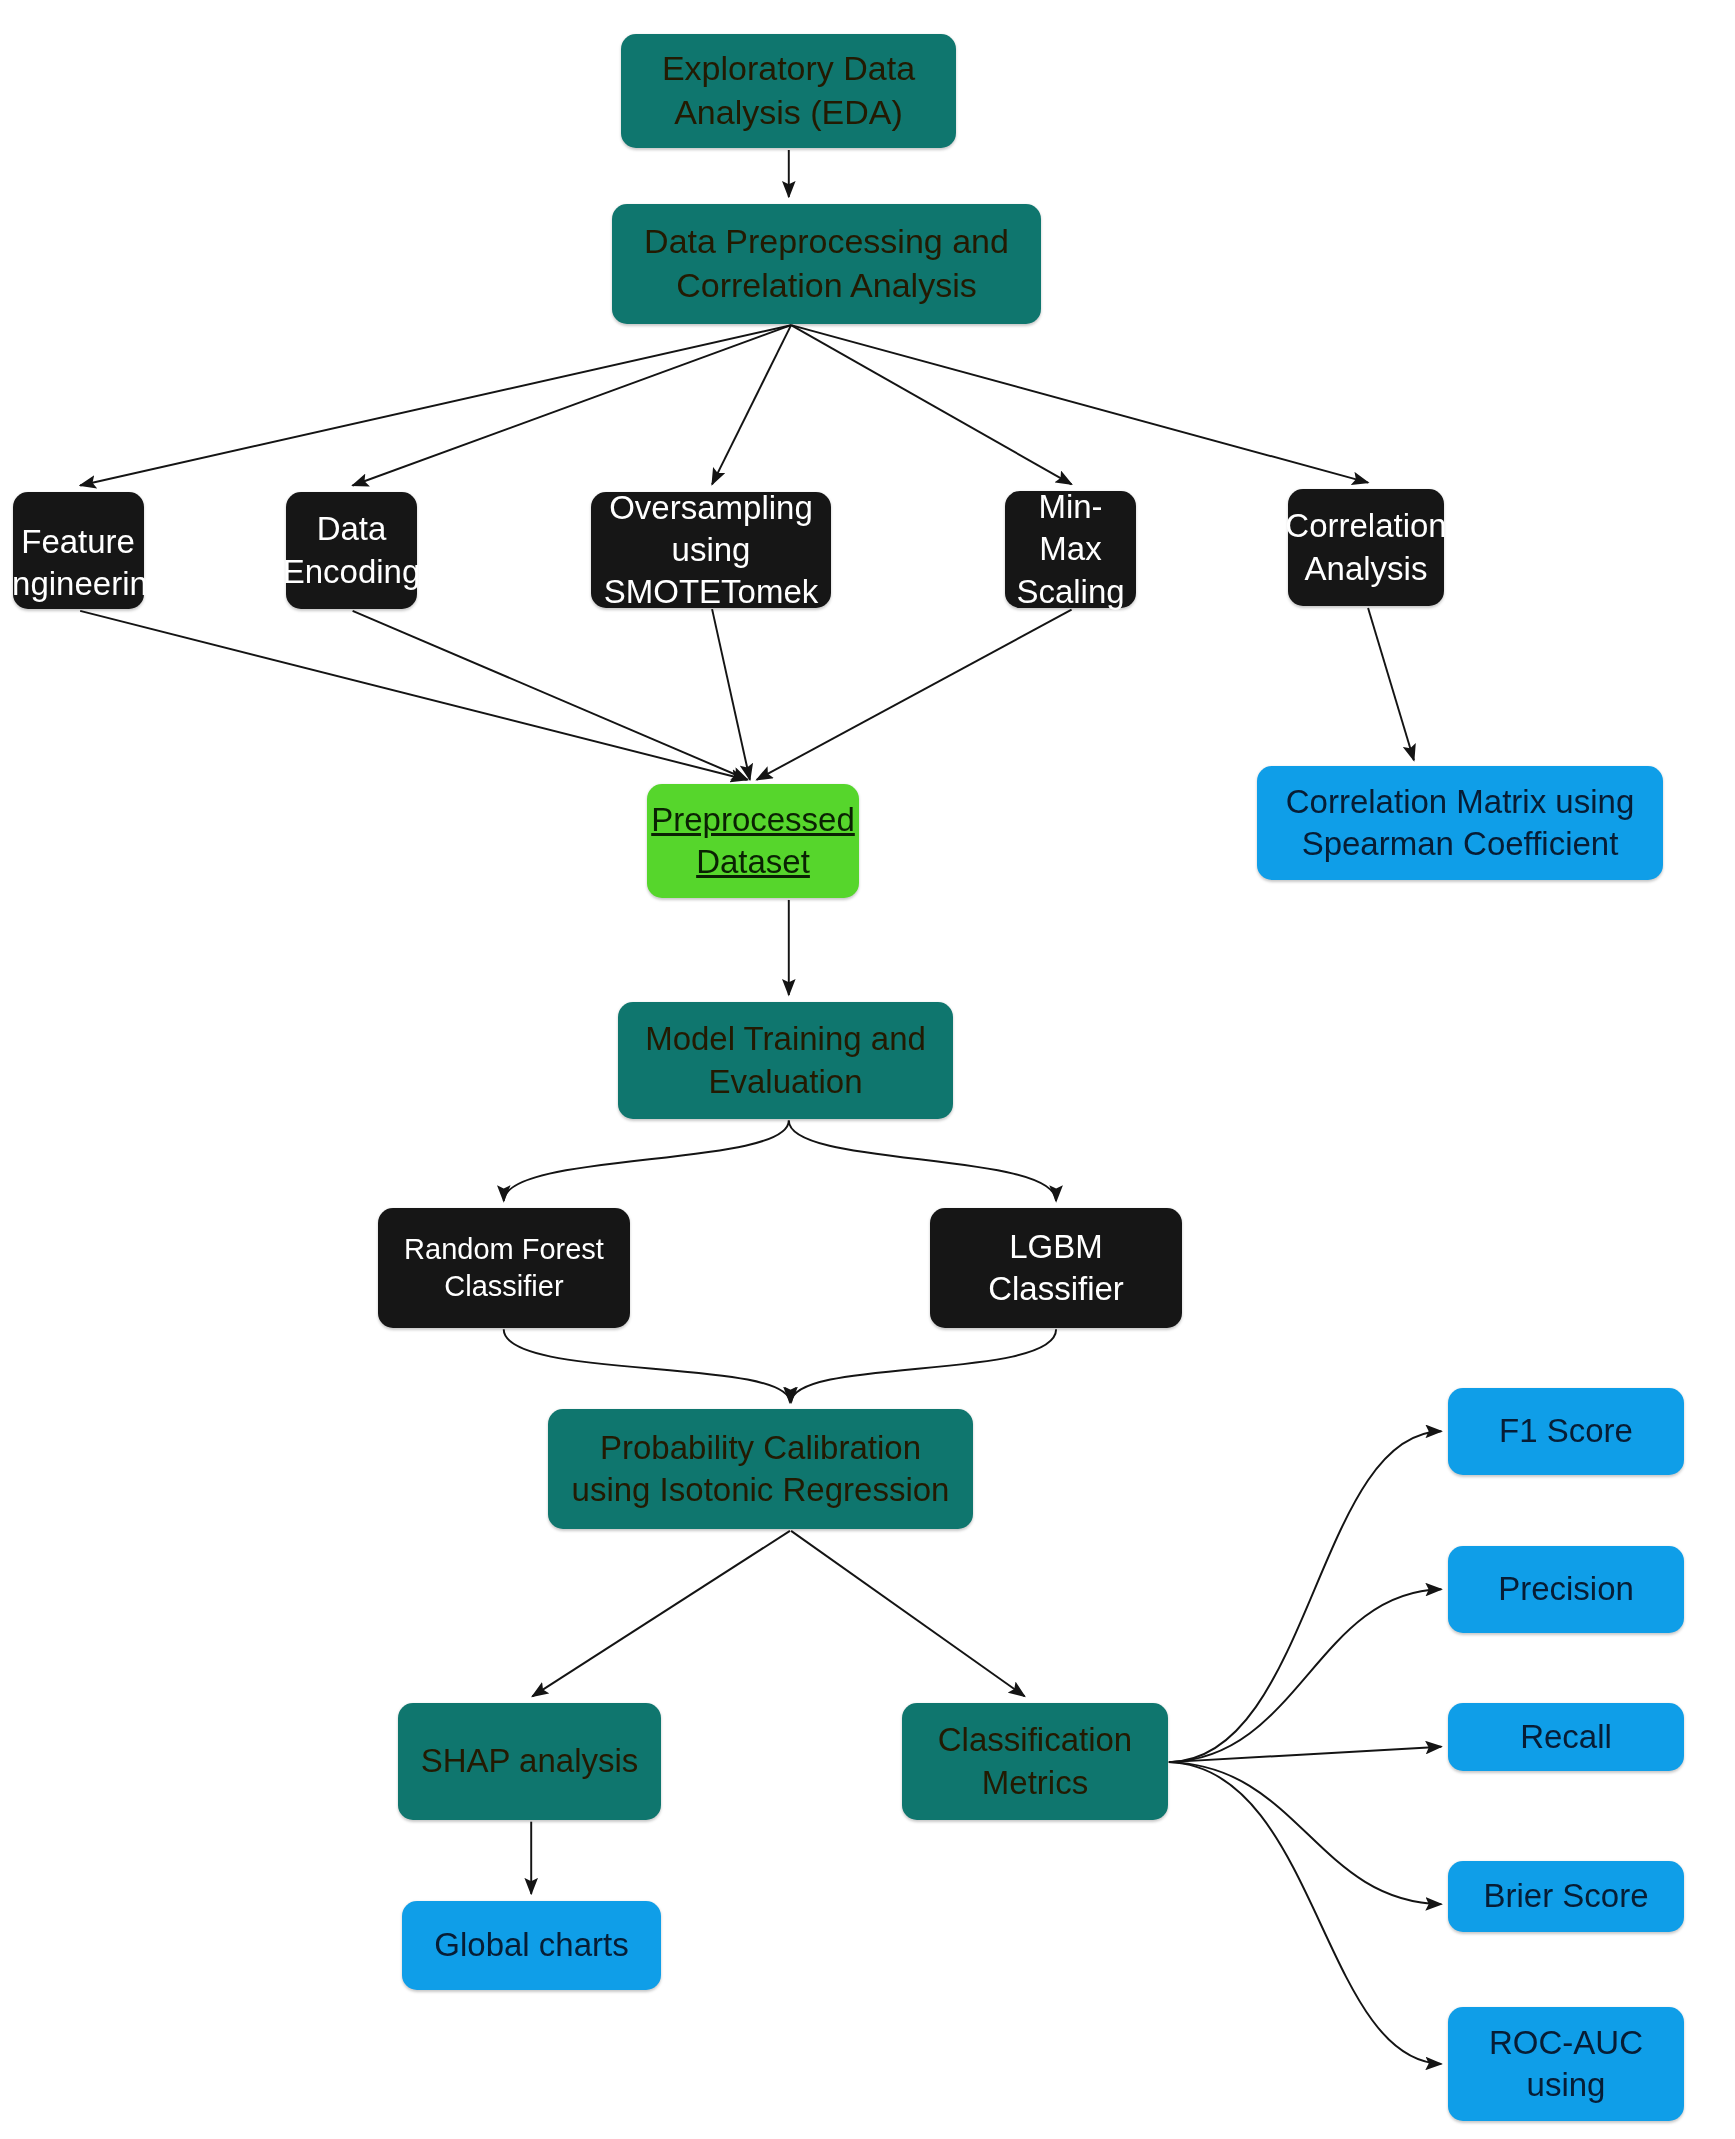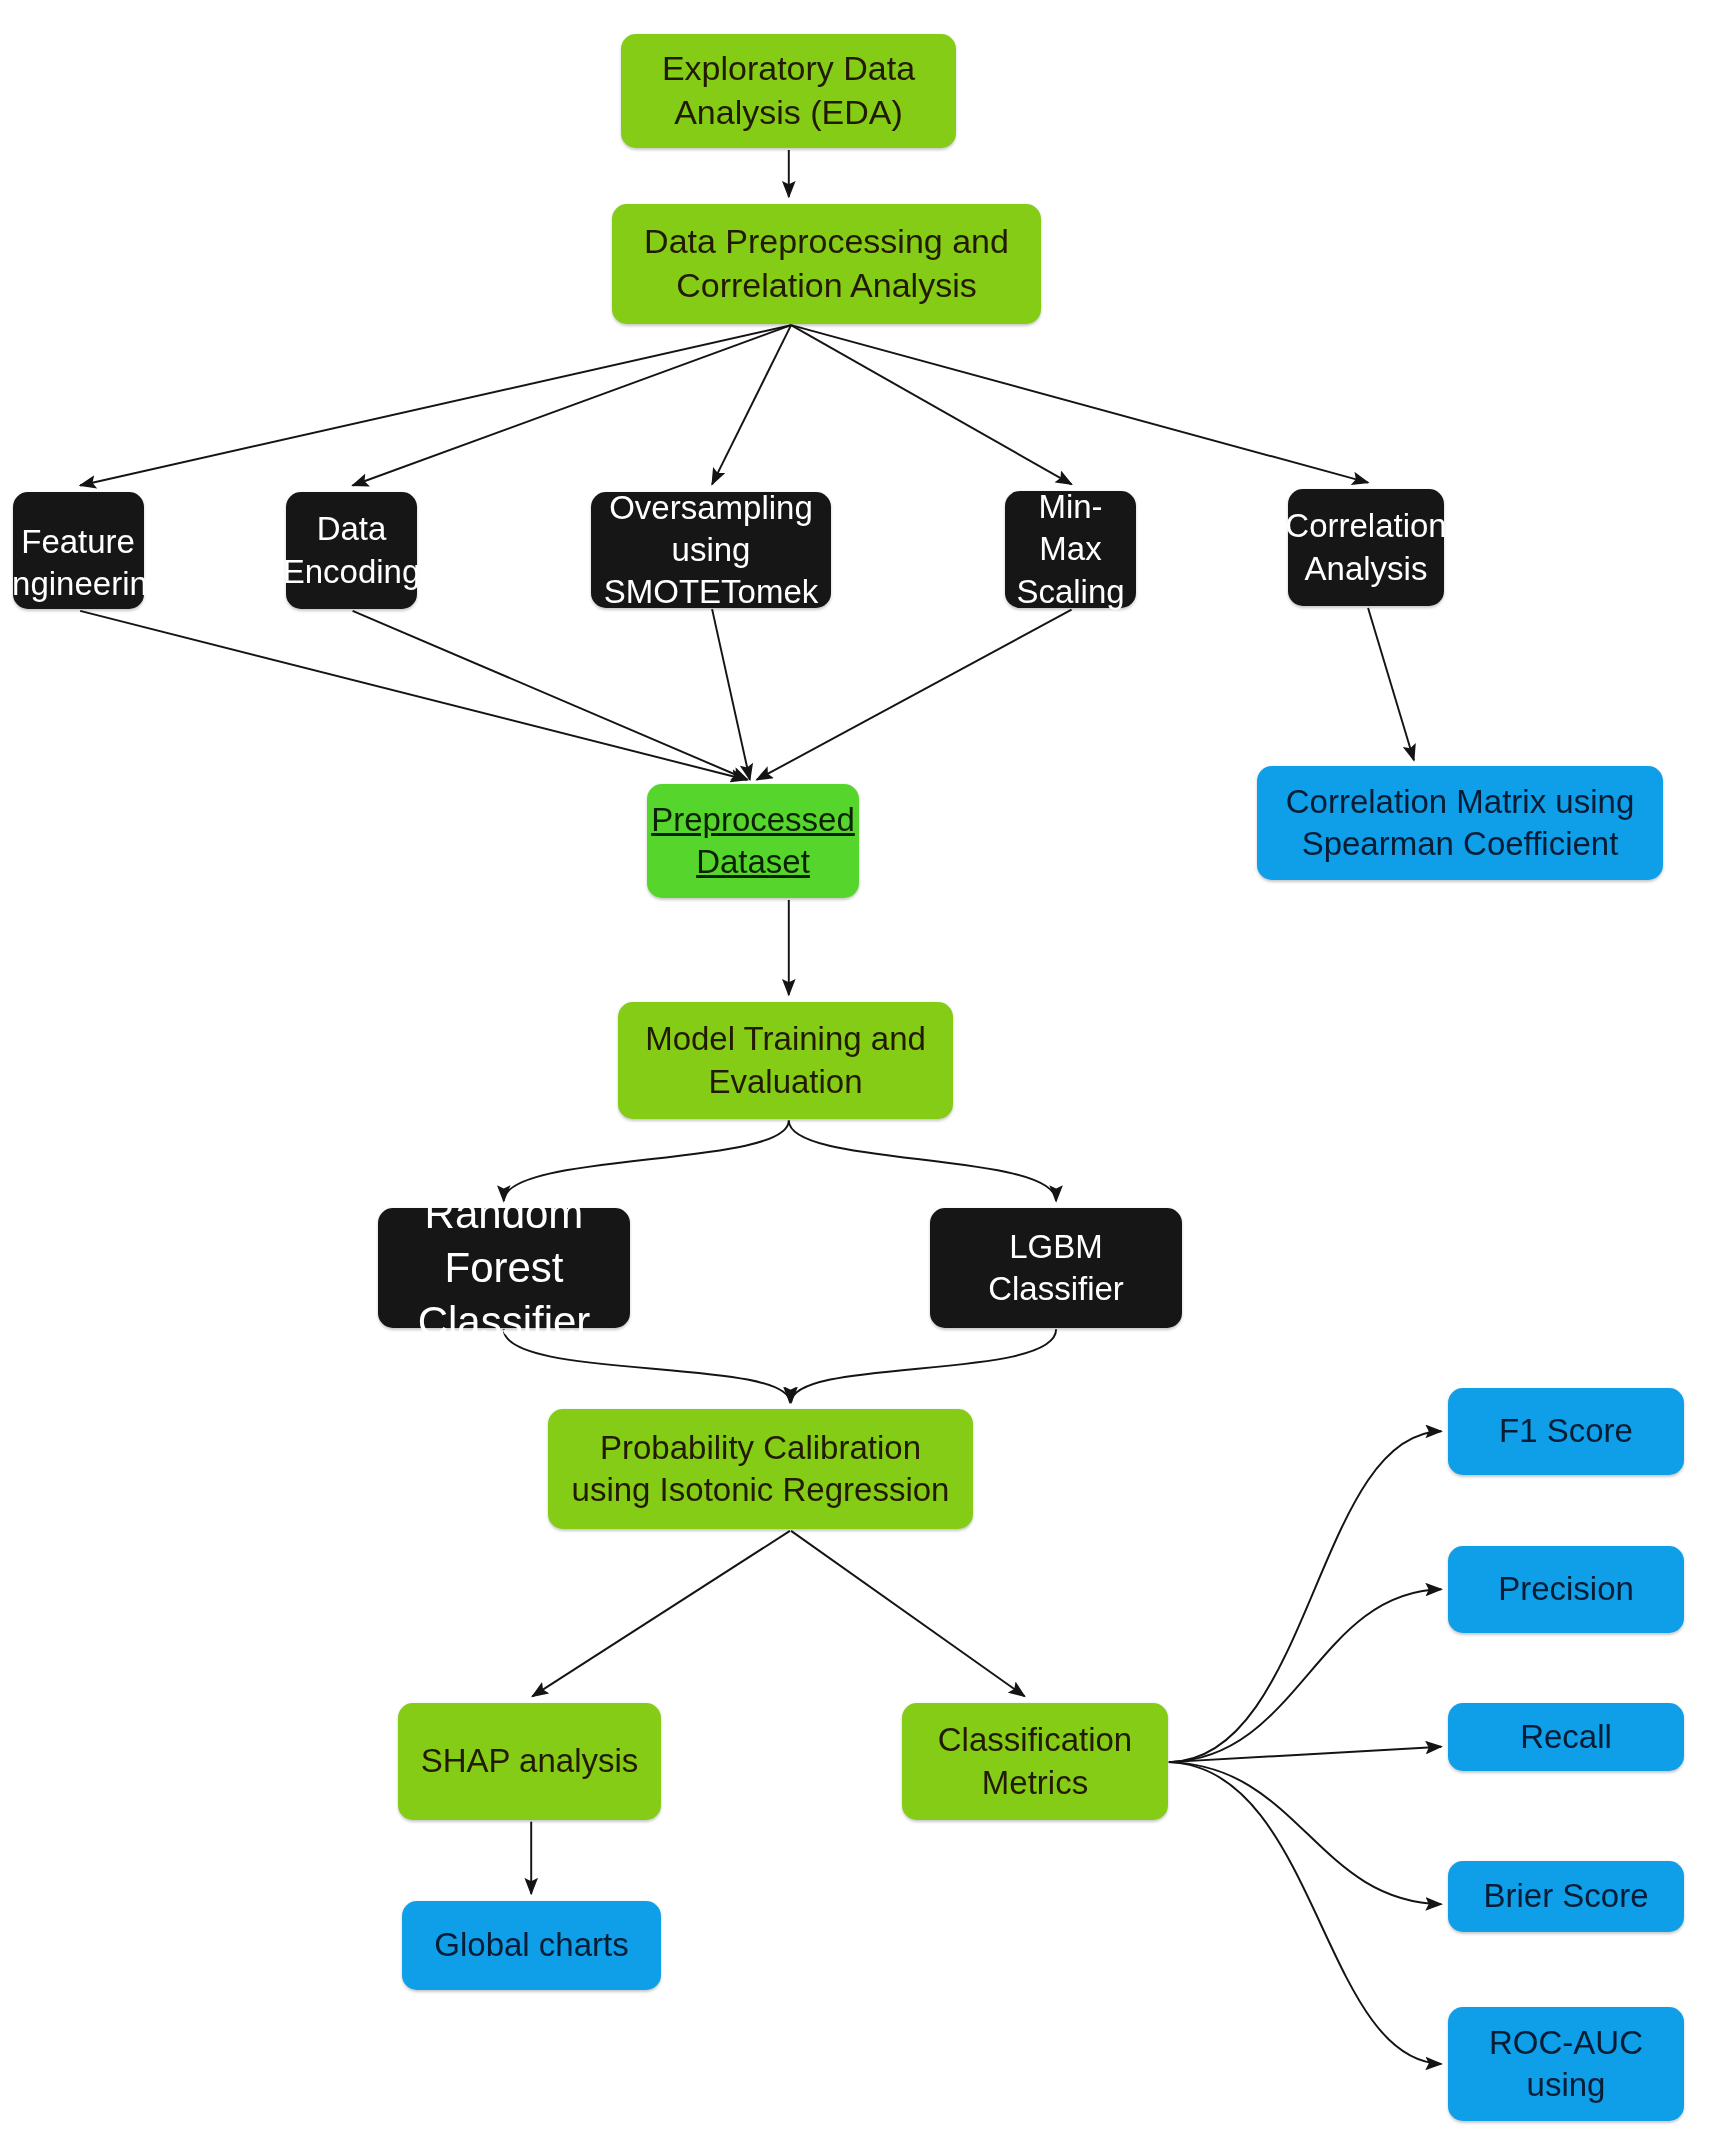--- a/index.html
+++ b/index.html
@@ -31,21 +31,21 @@
     justify-content: center;
     text-align: center;
     border-radius: 15px;
     padding: 3.4px 5.7px;
     line-height: 1.28;
     white-space: pre-line;
     box-shadow: 0 1.7px 2.9px rgba(0,0,0,0.22);
     z-index: 3;
   }
   .node-yellow {
-    background: #84cc16;
+    background: #0f766e;
     color: #231a02;
   }
   .node-black {
     background: #161616;
     color: #ffffff;
   }
   .node-green {
     background: #56D62C;
     color: #0a2203;
     text-decoration: underline;
@@ -106,21 +106,21 @@
       <div class="node node-black" style="left: 1005px; top: 491px; width: 131px; height: 117px; font-size: 33px;"><span>Min-Max
 Scaling</span></div>
       <div class="node node-black" style="left: 1288px; top: 489px; width: 156px; height: 117px; font-size: 33px;"><span>Correlation
 Analysis</span></div>
       <div class="node node-green" style="left: 647px; top: 784px; width: 212px; height: 114px; font-size: 33px;"><span>Preprocessed
 Dataset</span></div>
       <div class="node node-blue" style="left: 1257px; top: 766px; width: 406px; height: 114px; font-size: 33px;"><span>Correlation Matrix using
 Spearman Coefficient</span></div>
       <div class="node node-yellow" style="left: 618px; top: 1002px; width: 335px; height: 117px; font-size: 33px;"><span>Model Training and
 Evaluation</span></div>
-      <div class="node node-black" style="left: 378px; top: 1208px; width: 252px; height: 120px; font-size: 42px;"><span>Random Forest
+      <div class="node node-black" style="left: 378px; top: 1208px; width: 252px; height: 120px; font-size: 29px;"><span>Random Forest
 Classifier</span></div>
       <div class="node node-black" style="left: 930px; top: 1208px; width: 252px; height: 120px; font-size: 33px;"><span>LGBM
 Classifier</span></div>
       <div class="node node-yellow" style="left: 548px; top: 1409px; width: 425px; height: 120px; font-size: 33px;"><span>Probability Calibration
 using Isotonic Regression</span></div>
       <div class="node node-yellow" style="left: 398px; top: 1703px; width: 263px; height: 117px; font-size: 33px;"><span>SHAP analysis</span></div>
       <div class="node node-yellow" style="left: 902px; top: 1703px; width: 266px; height: 117px; font-size: 33px;"><span>Classification
 Metrics</span></div>
       <div class="node node-blue" style="left: 402px; top: 1901px; width: 259px; height: 89px; font-size: 33px;"><span>Global charts</span></div>
       <div class="node node-blue" style="left: 1448px; top: 1388px; width: 236px; height: 87px; font-size: 33px;"><span>F1 Score</span></div>

